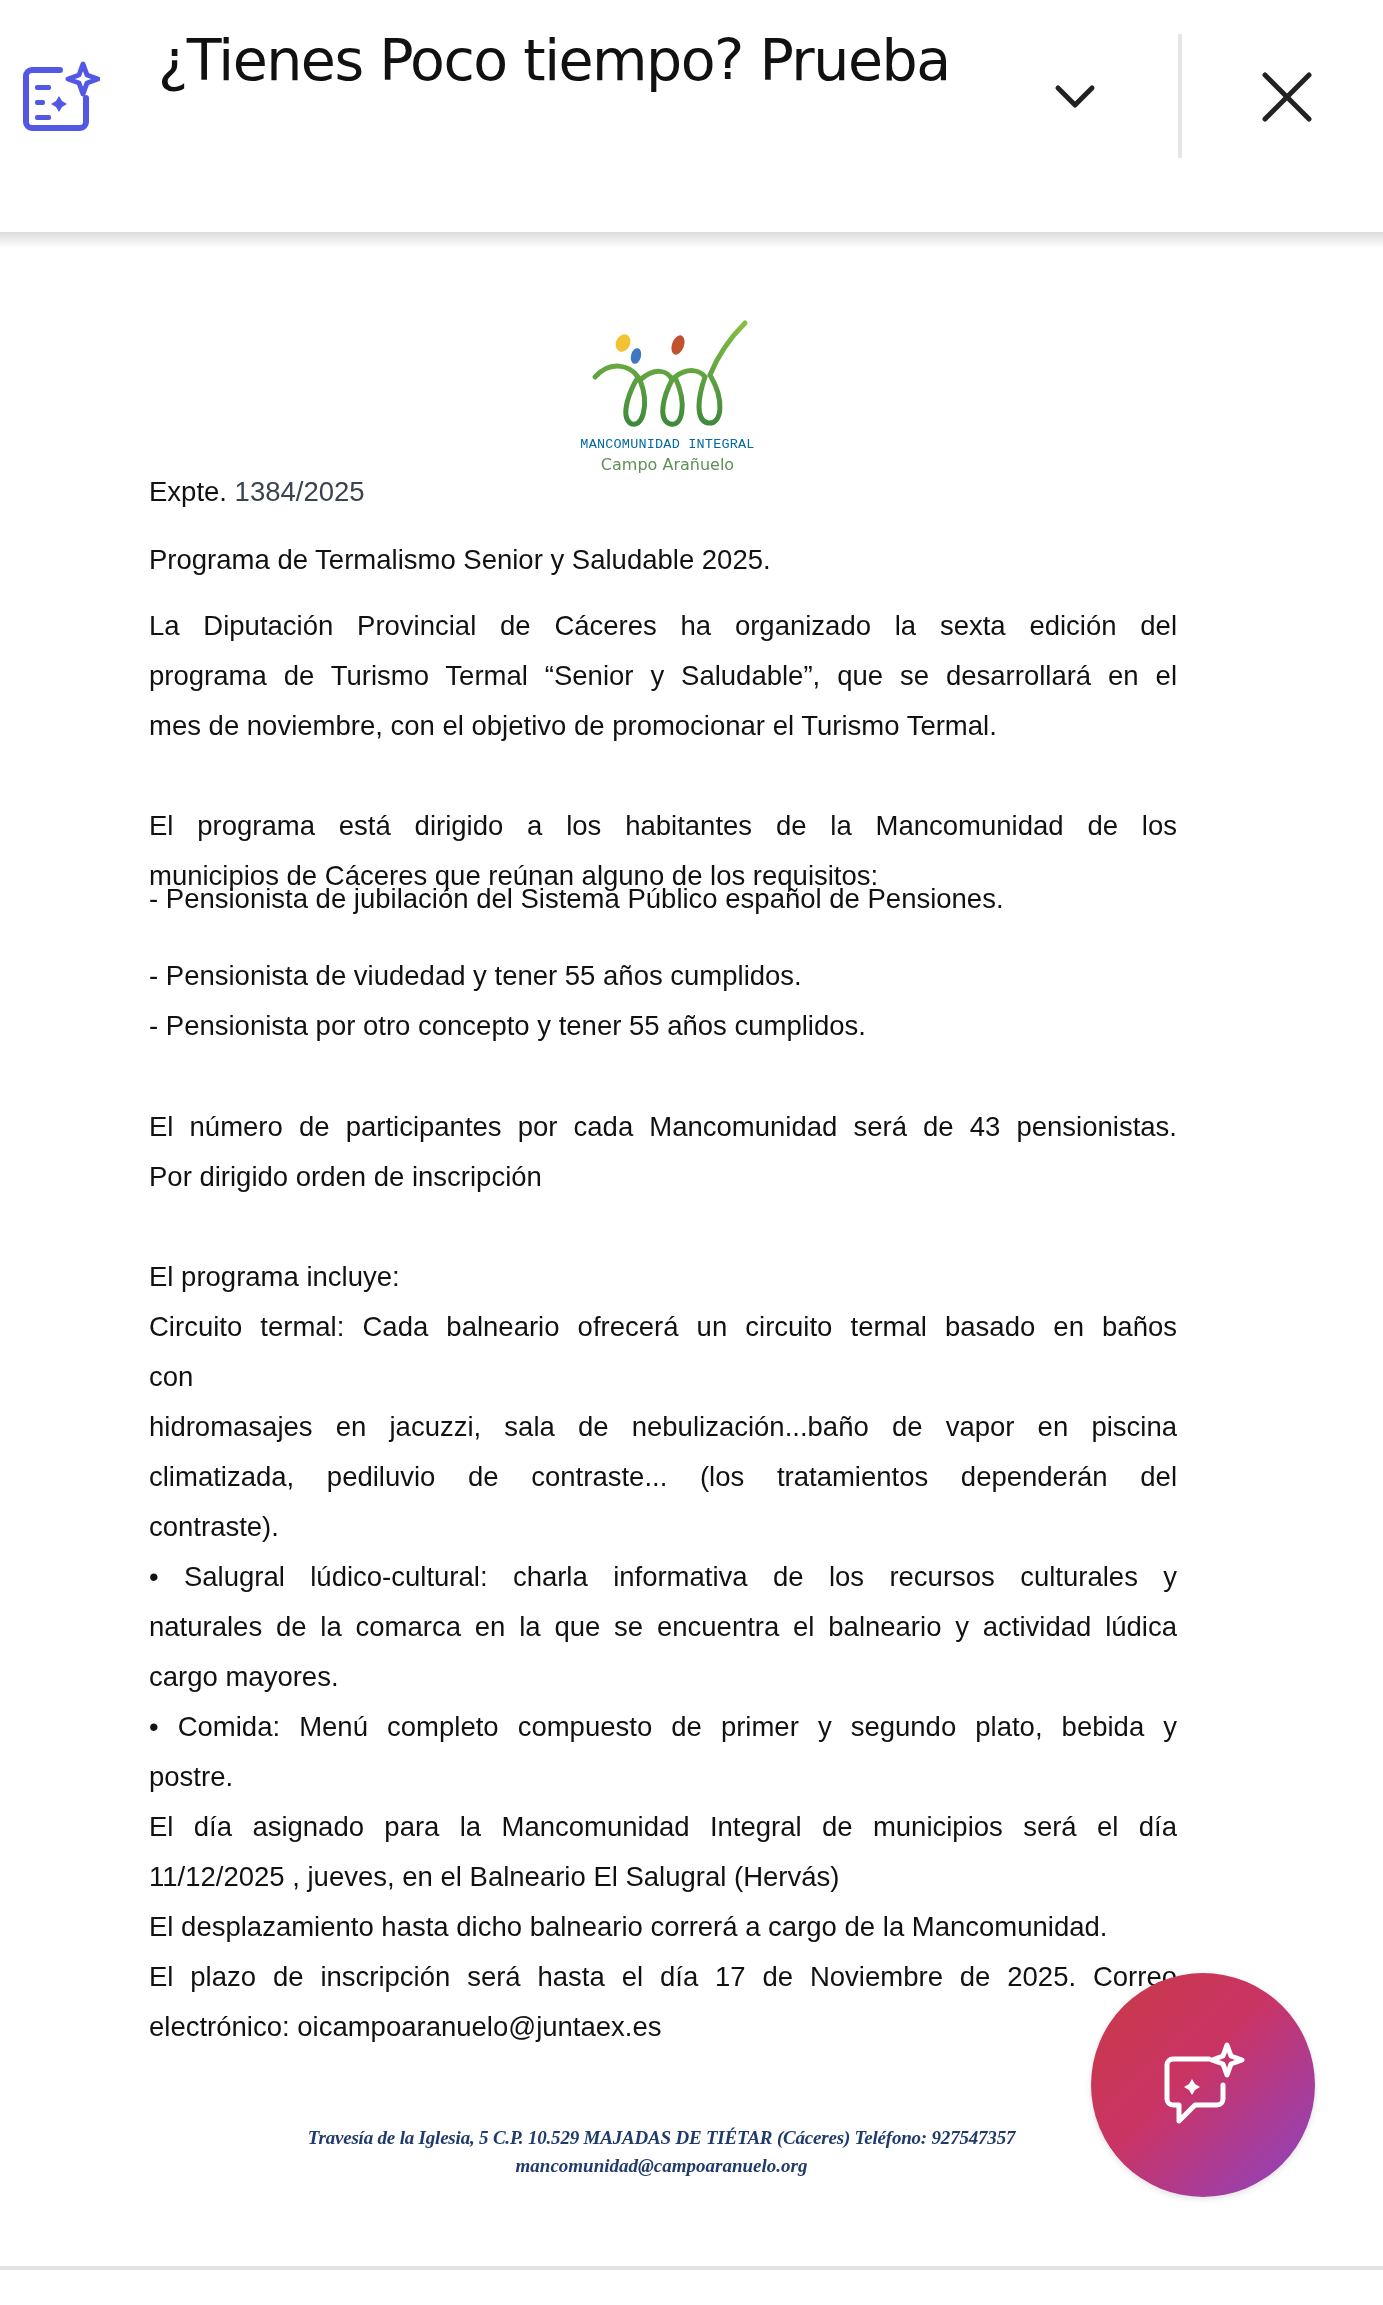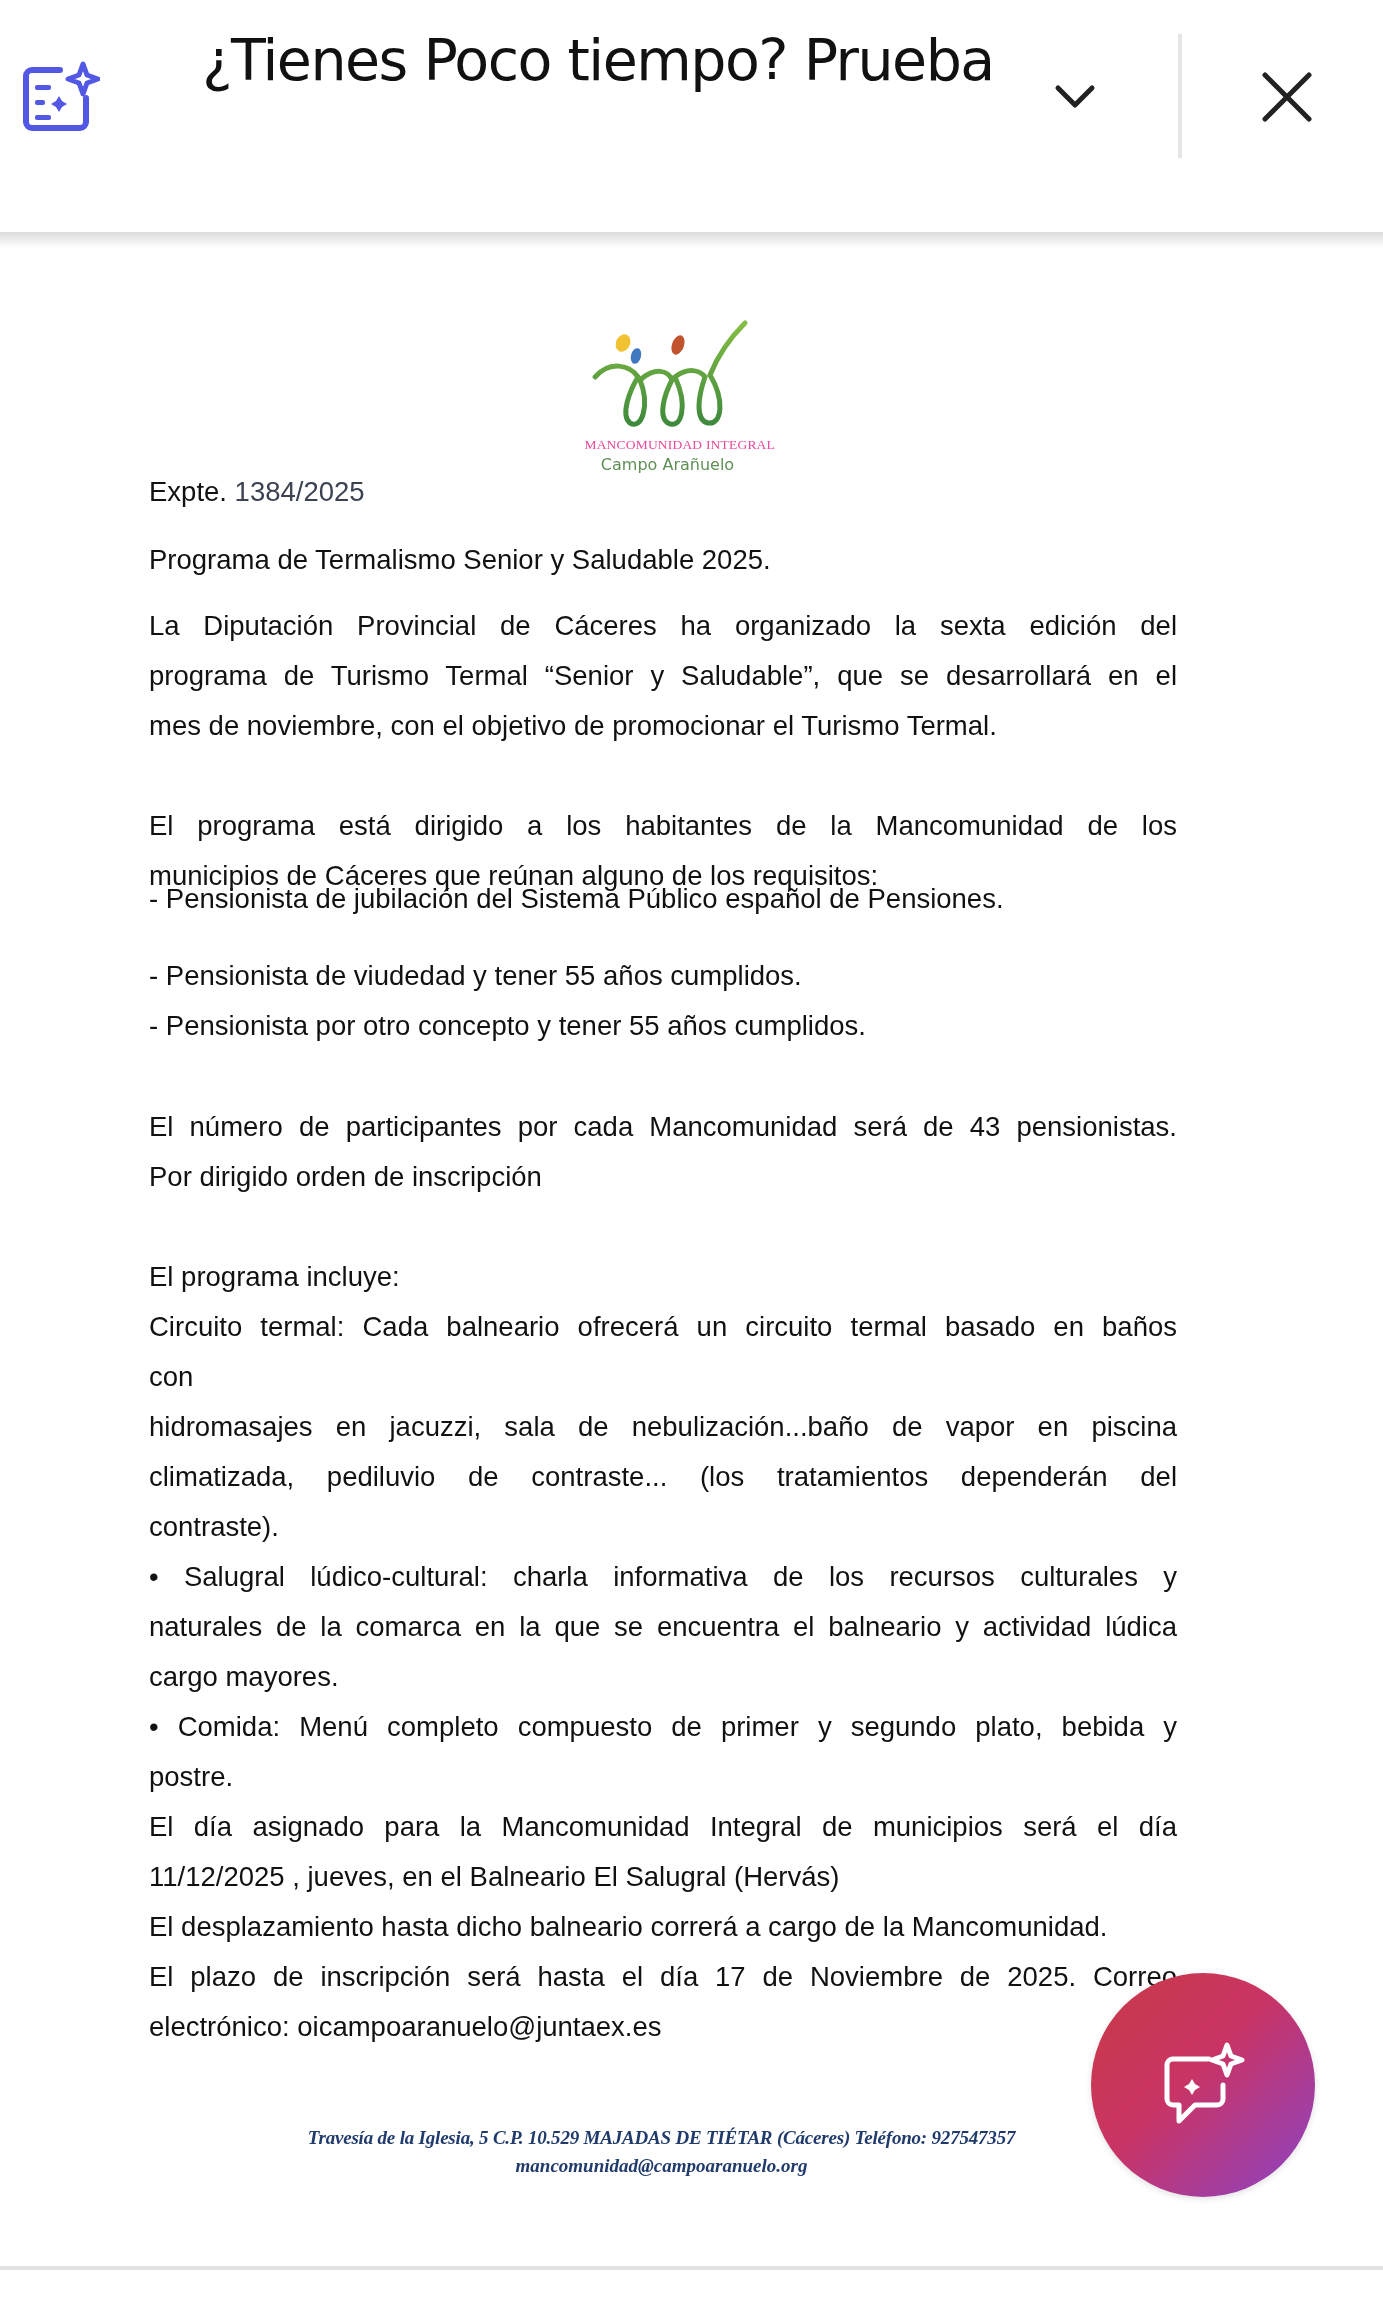--- a/index.html
+++ b/index.html
@@ -5,42 +5,42 @@
   html, body { margin: 0; padding: 0; }
   body {
     width: 1383px; height: 2305px; overflow: hidden; position: relative;
     background: #ffffff;
     font-family: "Liberation Sans", sans-serif;
     color: #111;
   }
   
   .banner {
     position: absolute; left: 0; top: 0; width: 1383px; height: 232px;
-    background: #fff; z-index: 5; text-align: center;
+    background: #fff; z-index: 5;
   }
   .banner-shadow {
     position: absolute; left: 0; top: 232px; width: 1383px; height: 16px;
     background: linear-gradient(#dcdcdc, rgba(255,255,255,0));
     z-index: 4;
   }
   .banner-icon { position: absolute; left: 20px; top: 58px; width: 80px; height: 76px; }
   .banner-title {
     position: absolute; left: 158px; top: 18px; width: 880px;
     font-family: "DejaVu Sans", sans-serif;
     font-size: 57px; line-height: 84px; color: #111; letter-spacing: -1.5px;
   }
   .banner-chevron { position: absolute; left: 1050px; top: 78px; width: 50px; height: 36px; cursor: pointer; }
   .banner-divider { position: absolute; left: 1178px; top: 34px; width: 4px; height: 124px; background: #e6e6e6; }
   .banner-close { position: absolute; left: 1258px; top: 68px; width: 58px; height: 58px; cursor: pointer; }
 
   
   .logo { position: absolute; left: 560px; top: 305px; width: 215px; height: 175px; }
   .logo-line1 {
-    position: absolute; left: 0; top: 132px; width: 215px; text-align: right;
-    font-family: Liberation Serif, serif; font-size: 13.5px; color: #ec4899; letter-spacing: 0.2px;
+    position: absolute; left: 0; top: 132px; width: 215px; text-align: center;
+    font-family: Liberation Mono, monospace; font-size: 13.5px; color: #0369a1; letter-spacing: 0.2px;
   }
   .logo-line2 {
     position: absolute; left: 0; top: 150px; width: 215px; text-align: center;
     font-family: "DejaVu Sans", sans-serif; font-size: 16px; color: #5f8f55;
   }
   .doc { position: absolute; left: 149px; top: 0; width: 1028px; }
   .line {
     position: absolute; left: 0; width: 1028px; height: 50px;
     font-size: 27.5px; line-height: 50px; white-space: nowrap; color: #111;
   }

